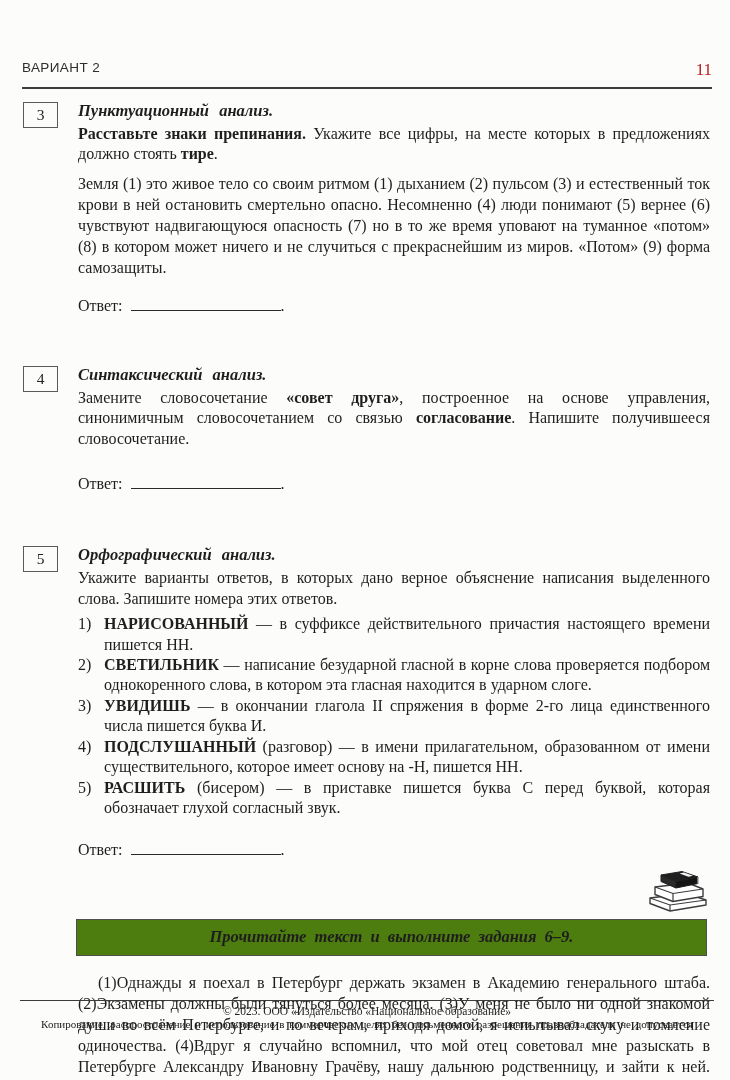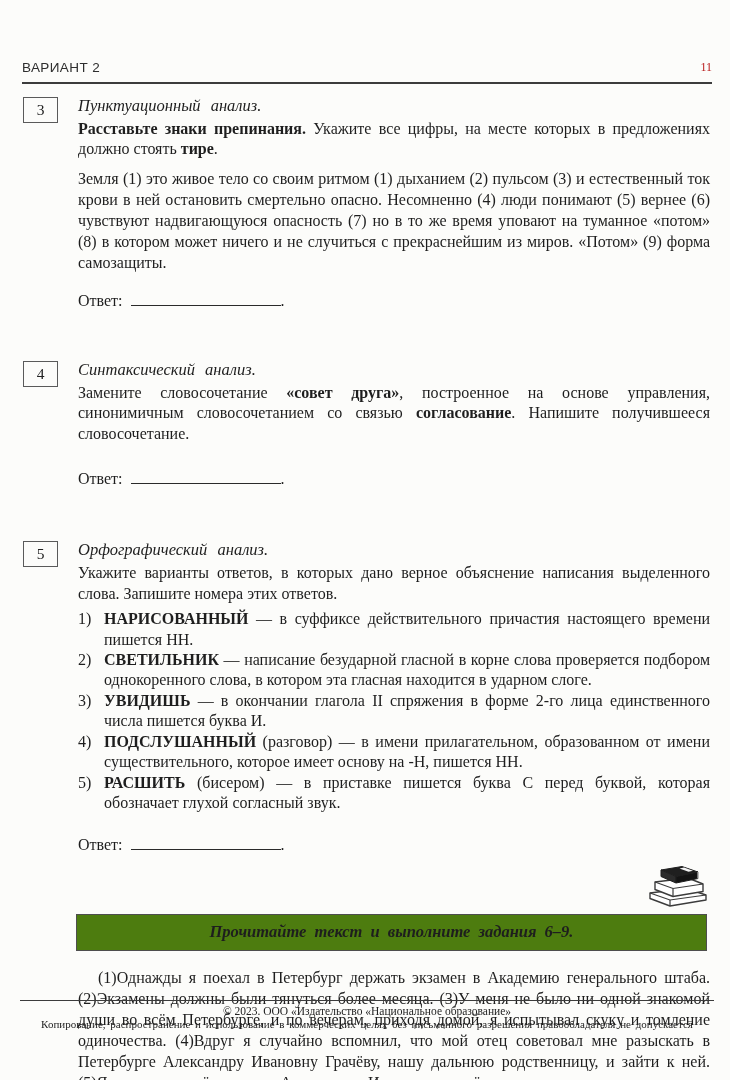--- a/index.html
+++ b/index.html
@@ -19,36 +19,36 @@
   .header{
     margin:60px 18px 0 22px;
     display:flex;justify-content:space-between;
     border-bottom:2px solid #3c3c3c;
     padding-bottom:7px;
   }
   .variant{
     font-family:"Liberation Sans", sans-serif;
     font-size:13.5px;color:#2e2e2e;letter-spacing:.4px;
   }
-  .pageno{font-size:12px;color:#b91c1c;}
+  .pageno{font-size:17px;color:#b91c1c;}
   
   .main{margin:0 20px 0 78px;}
   .task{position:relative;margin-top:34px;}
   .task.first{margin-top:12px;}
   .numbox{
     position:absolute;left:-55px;top:1px;
     width:33px;height:24px;
     border:1.3px solid #5a5a5a;
     display:flex;align-items:center;justify-content:center;
     font-size:15.5px;color:#222;
     background:#fcfcfa;
   }
   p{margin:0;}
   .title{
-    font-weight:normal;font-style:italic;
+    font-weight:bold;font-style:italic;
     font-size:16.5px;
     margin-bottom:3px;
     word-spacing:6px;
   }
   .body{text-align:justify;line-height:1.28;}
   .passage{
     text-align:justify;
     line-height:1.31;
     margin-top:9px;
   }

